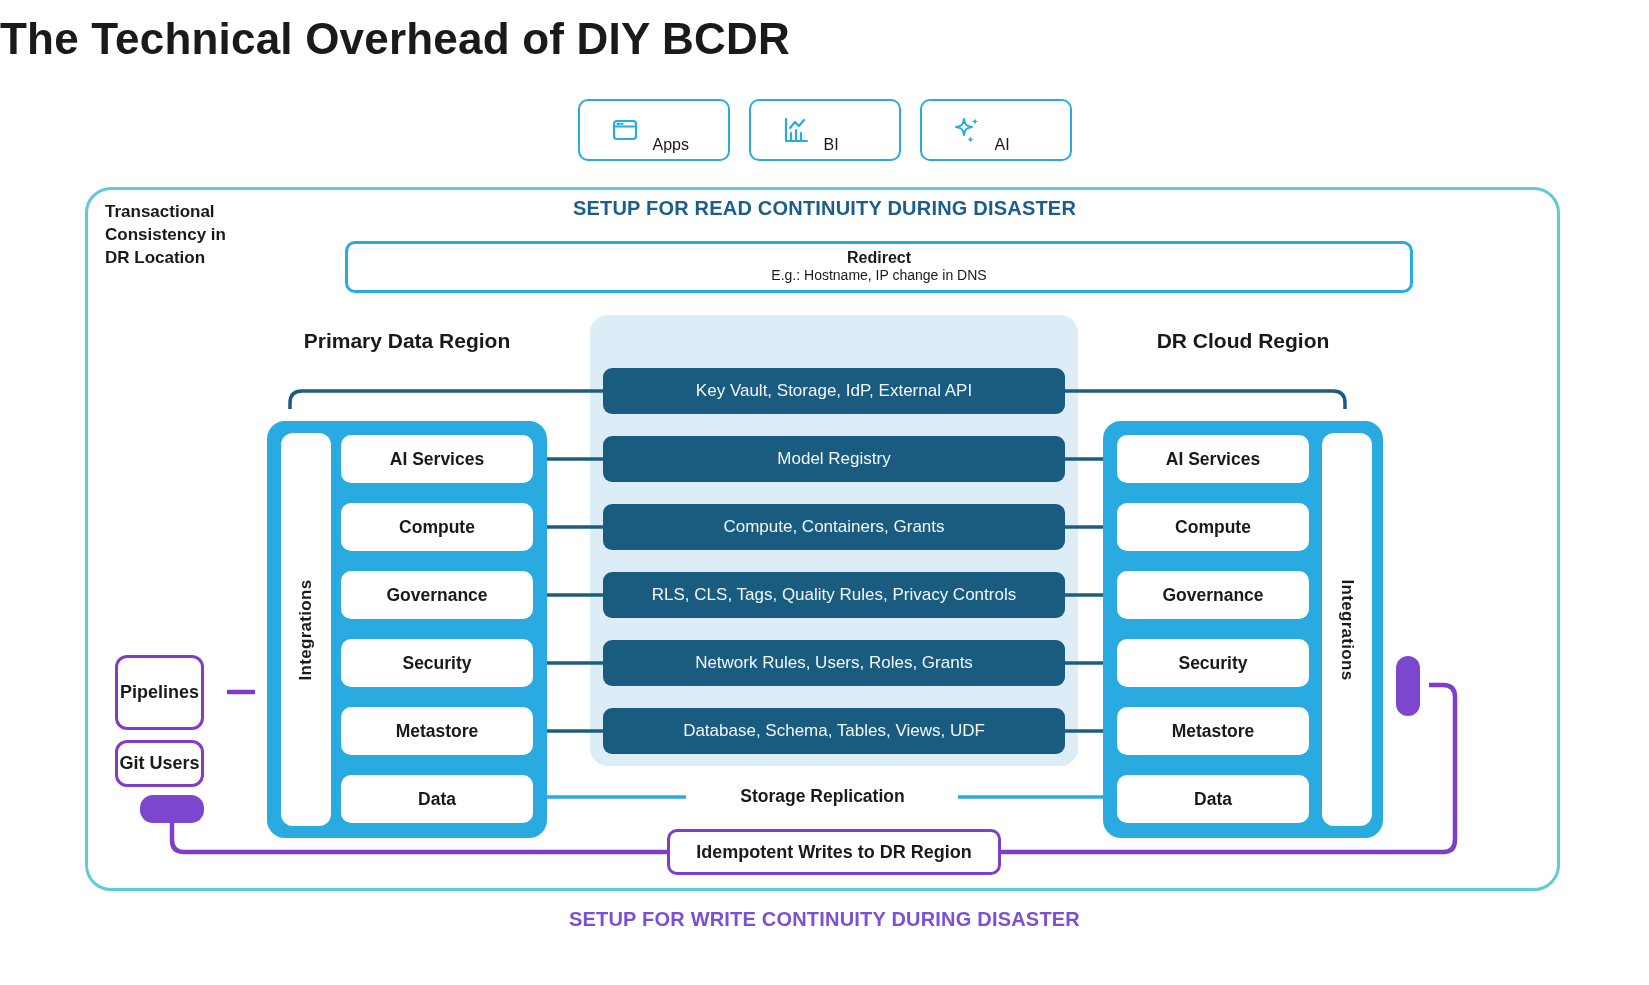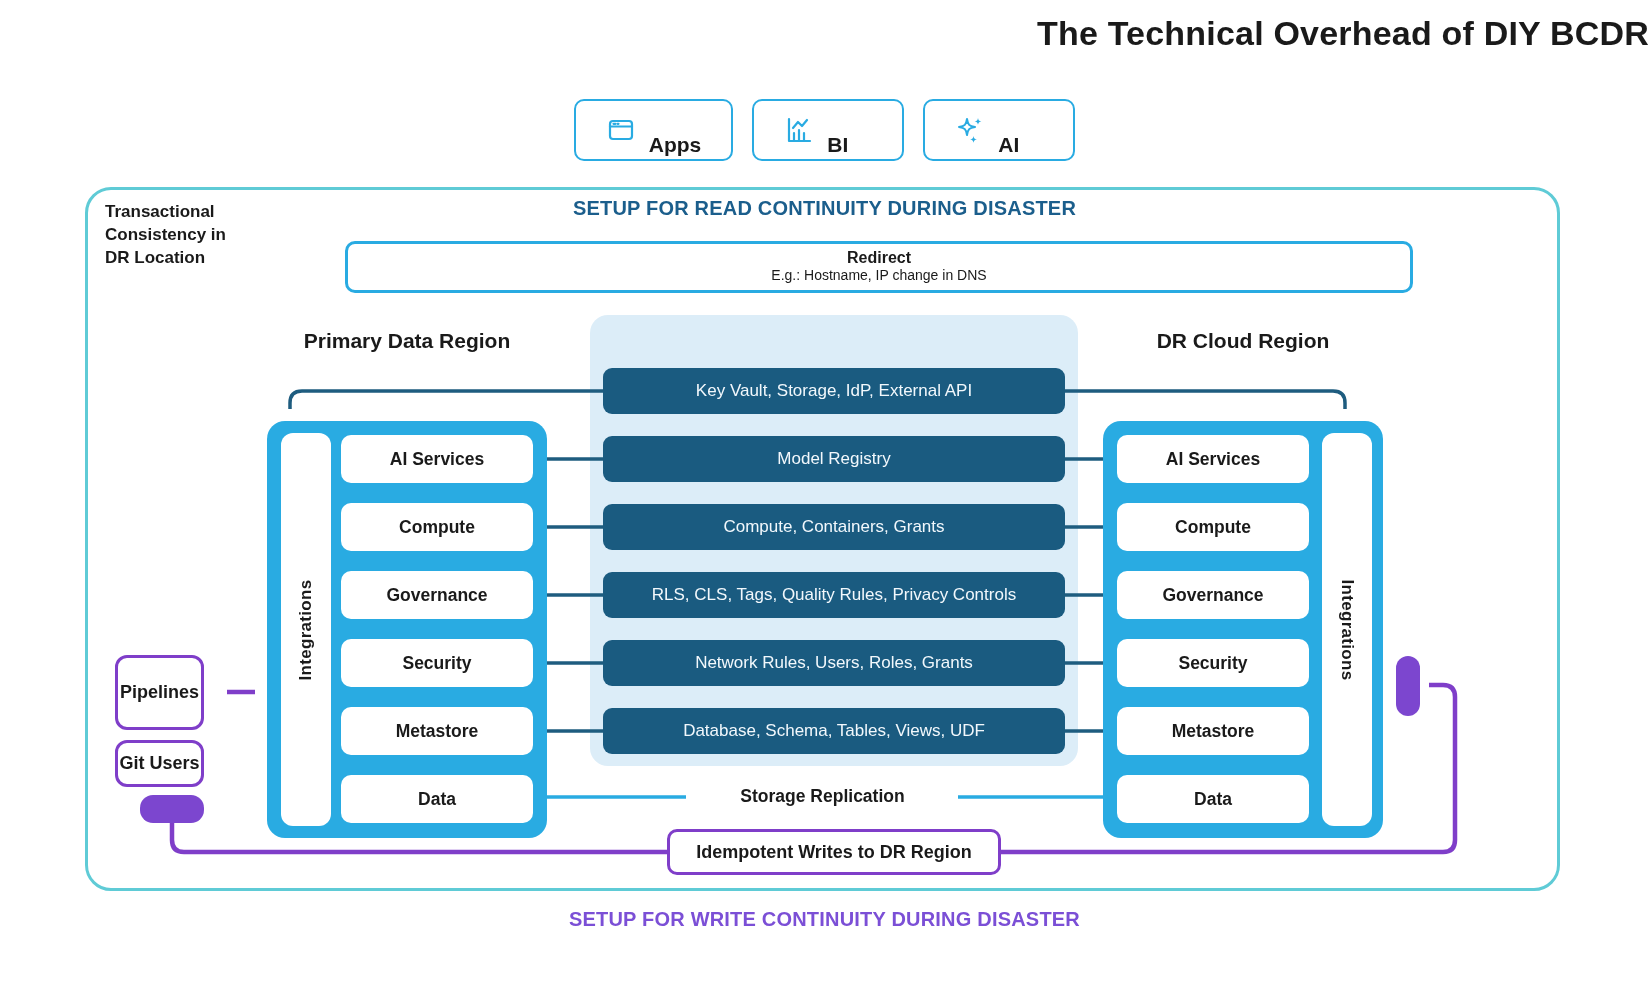--- a/index.html
+++ b/index.html
@@ -6,27 +6,27 @@
     --bright_blue:#29ABE2; --navy:#1A5B80; --navy_text:#1B5E8C; --arrow_navy:#1E5C7F;
     --light_panel:#DCEDF8; --teal_border:#5FCBD6; --purple:#7F3EC9; --purple_text:#7B4FD6;
     --ink:#1A1A1A; --white:#FFFFFF;
   }
   *{margin:0;padding:0;box-sizing:border-box;}
   html,body{background:#fff;}
   body{width:1649px;height:985px;position:relative;overflow:hidden;
        font-family:"Liberation Sans","DejaVu Sans",sans-serif;color:var(--ink);}
   .abs{position:absolute;}
   
-  .title{left:0;right:0;top:14px;text-align:right;font-size:34px;font-weight:800;letter-spacing:.2px;}
+  .title{left:0;right:0;top:14px;text-align:left;font-size:44px;font-weight:800;letter-spacing:.2px;}
   
   .chips{left:0;right:0;top:99px;height:62px;display:flex;justify-content:center;gap:19px;}
   .chip{height:62px;min-width:152px;padding:0 30px;border:2.5px solid var(--bright_blue);
         border-radius:10px;background:#fff;display:flex;align-items:center;gap:13px;}
   .chip svg{display:block;}
-  .chip .lbl{font-size:21px;font-weight:700;margin-top:29px;}
+  .chip .lbl{font-size:16px;font-weight:400;margin-top:29px;}
   
   .outer{left:85px;top:187px;width:1475px;height:704px;border:3px solid var(--teal_border);border-radius:26px;background:#fff;}
   .note{left:105px;top:200px;width:150px;font-size:17px;font-weight:700;line-height:23px;}
   .read-banner{left:0;right:0;top:197px;text-align:center;font-size:20px;font-weight:800;color:var(--navy_text);letter-spacing:.2px;}
   .redirect{left:345px;top:241px;width:1068px;height:52px;border:3px solid var(--bright_blue);
             border-radius:10px;background:#fff;text-align:center;padding-top:5px;}
   .redirect .t{font-size:16px;font-weight:700;}
   .redirect .s{font-size:14px;}
   
   .colhead{top:329px;width:320px;text-align:center;font-size:21px;font-weight:700;}

